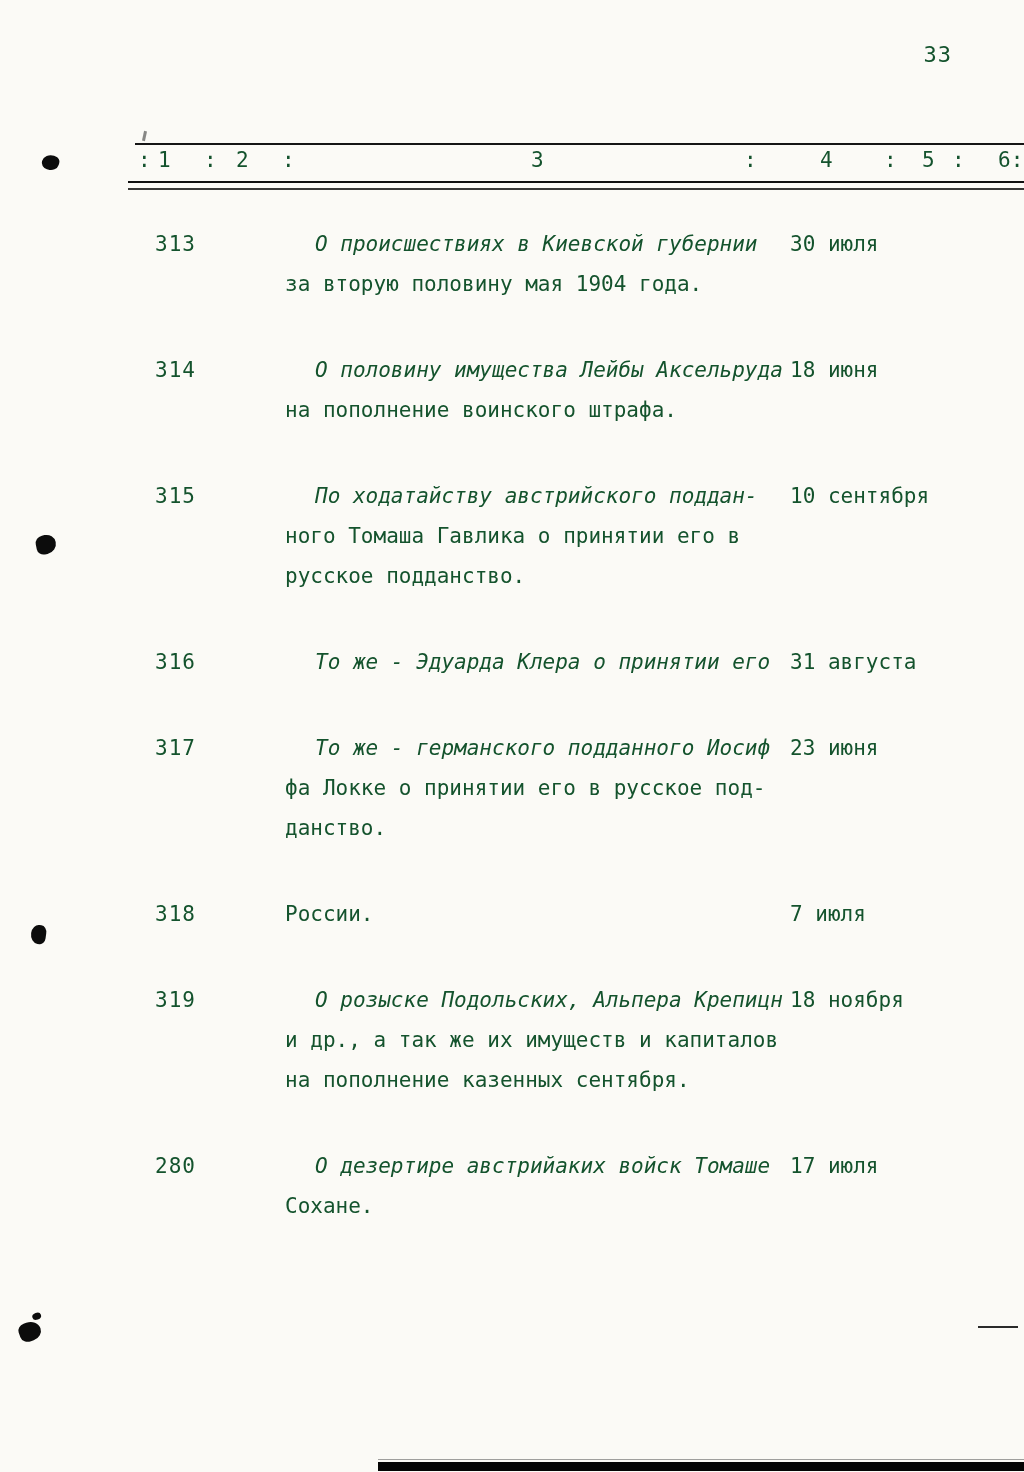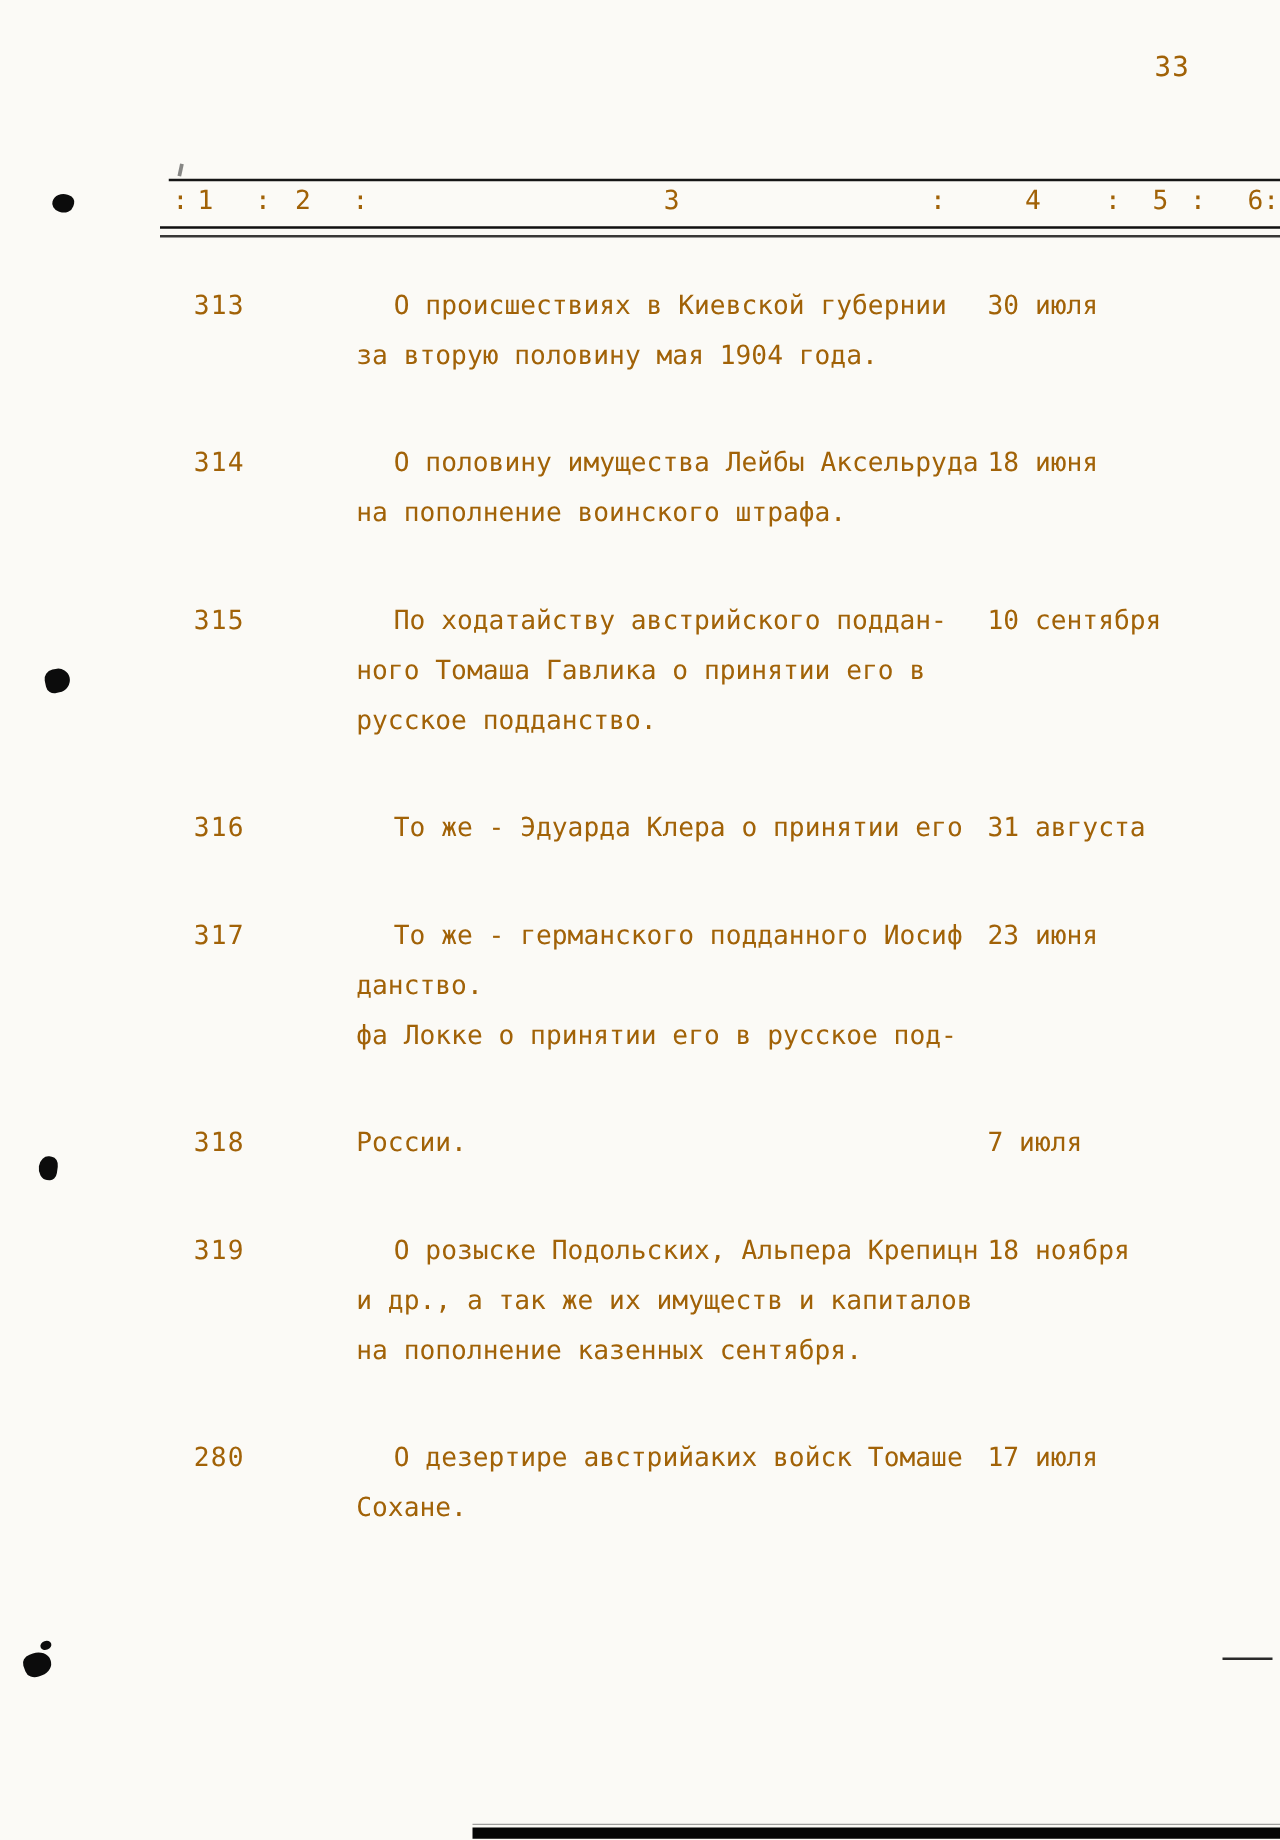--- a/index.html
+++ b/index.html
@@ -8,21 +8,21 @@
     background: #e9e9e6;
   }
   .page {
     position: relative;
     width: 1024px;
     height: 1472px;
     margin: 0 auto;
     background: #fbfaf6;
     overflow: hidden;
     font-family: "DejaVu Sans Mono", "Liberation Mono", monospace;
-    color: #a16207;
+    color: #14532d;
   }
   .page-number {
     position: absolute;
     top: 42px;
     right: 72px;
     font-size: 22px;
     letter-spacing: 1px;
   }
   
   .rule-top {
@@ -81,21 +81,21 @@
     display: grid;
     grid-template-columns: 155px 130px 505px auto;
     margin-bottom: 46px;
     font-size: 21px;
     line-height: 40px;
   }
   .entry .num   { grid-column: 2; letter-spacing: 1px; }
   .entry .desc  { grid-column: 3; }
   .entry .date  { grid-column: 4; white-space: nowrap; }
   .desc .line   { white-space: nowrap; }
-  .desc .line.first { padding-left: 30px; }
+  .desc .line.first { padding-left: 30px; font-style: italic; }
   
   .blot {
     position: absolute;
     background: #0c0c0c;
   }
   .blot-1 { top: 155px; left: 42px; width: 17px; height: 15px;
             border-radius: 62% 38% 55% 45%; transform: rotate(18deg); }
   .blot-2 { top: 535px; left: 36px; width: 20px; height: 19px;
             border-radius: 45% 55% 60% 40%; transform: rotate(-12deg); }
   .blot-3 { top: 925px; left: 31px; width: 15px; height: 19px;
@@ -198,22 +198,22 @@
     <div class="desc">
           <div class="line first">То же - Эдуарда Клера о принятии его</div>
         </div>
     <div class="date">31 августа</div>
   </div>
 
   <div class="entry">
     <div class="num">317</div>
     <div class="desc">
           <div class="line first">То же - германского подданного Иосиф</div>
+          <div class="line">фа Локке о принятии его в русское под-</div>
           <div class="line">данство.</div>
-          <div class="line">фа Локке о принятии его в русское под-</div>
         </div>
     <div class="date">23 июня</div>
   </div>
 
   <div class="entry">
     <div class="num">318</div>
     <div class="desc">
           <div class="line">России.</div>
         </div>
     <div class="date">7 июля</div>

